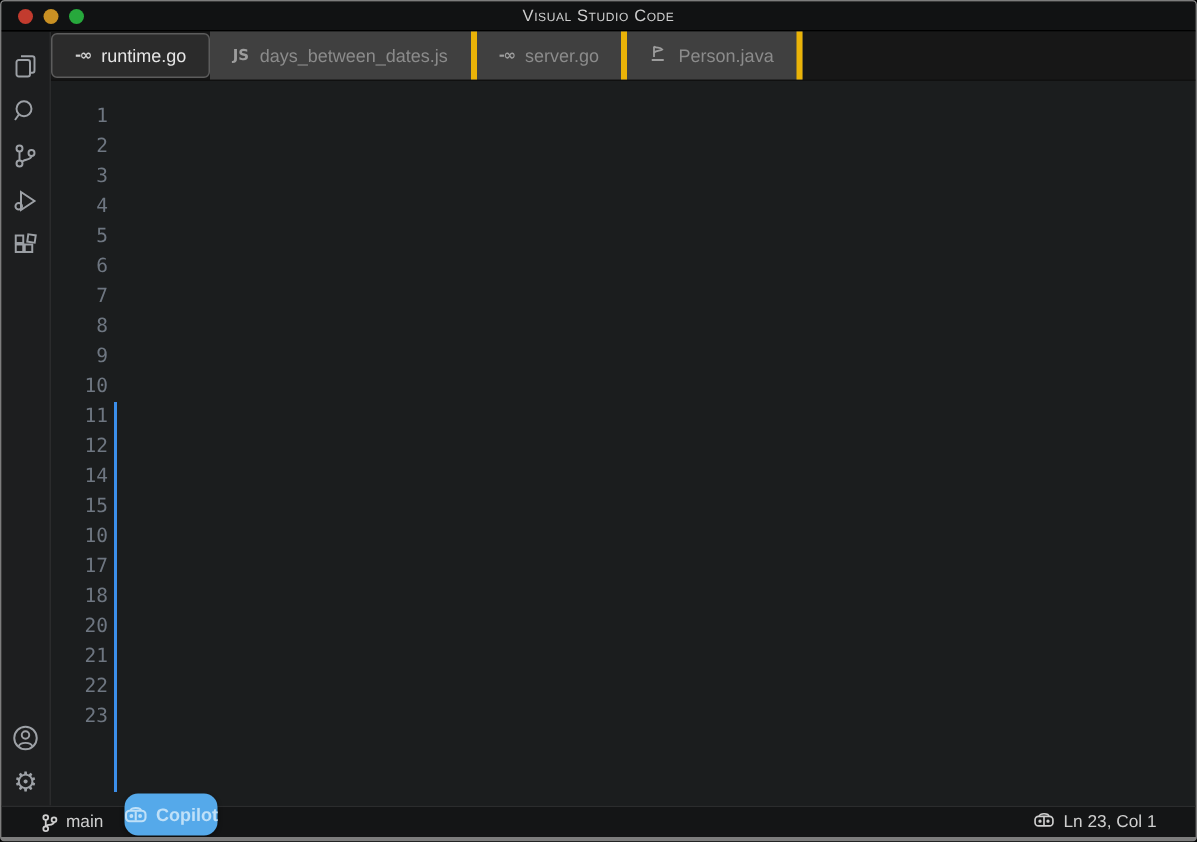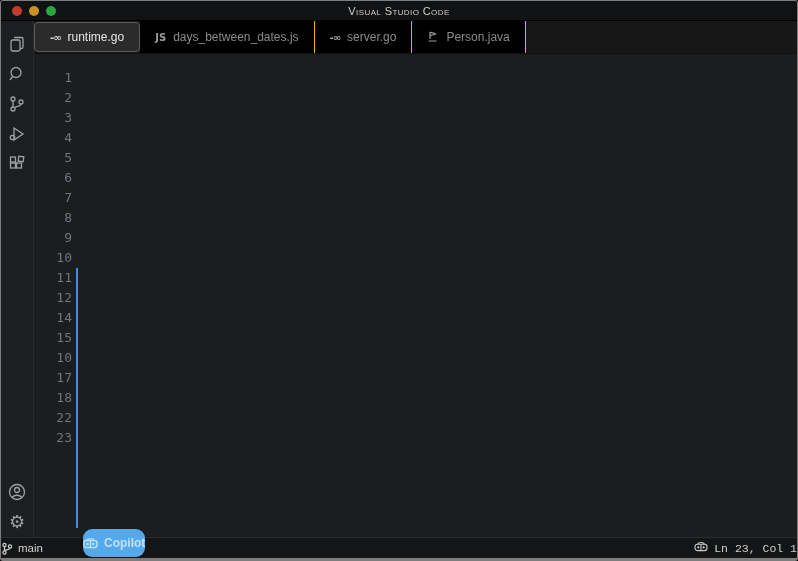--- a/index.html
+++ b/index.html
@@ -55,22 +55,22 @@
   
   .tabbar {
     height:33px; flex:0 0 33px;
     background:#171717;
     display:flex; align-items:stretch;
     border-bottom:1px solid #101010;
   }
   .tab {
     display:flex; align-items:center; gap:7px;
     padding:0 15px;
-    background:#000000;
-    border-right:1px solid #eab308;
+    background:#404040;
+    border-right:4px solid #eab308;
     color:#8b8b8b; font-size:12px;
     white-space:nowrap;
   }
   .tab.active {
     background:#2b2b2b;
     border:1px solid #5c5c5c;
     border-radius:4px;
     color:#e6e6e6;
     margin:1px 0;
   }
@@ -111,25 +111,25 @@
     box-shadow:0 1px 3px rgba(0,0,0,.4);
   }
   .copilot-btn svg { stroke:#bfe0f8; fill:none; stroke-width:1.4; }
 
   
   .statusbar {
     height:21px; flex:0 0 21px;
     background:#141516;
     border-top:1px solid #2b2c2d;
     display:flex; align-items:center;
-    padding:0 0;
+    padding:0 26px;
     color:#cfcfcf; font-size:11.5px;
   }
   .sb-left { display:flex; align-items:center; gap:5px; }
-  .sb-right { margin-left:auto; display:flex; align-items:center; gap:6px;font-family:Liberation Mono, monospace; }
+  .sb-right { margin-left:auto; display:flex; align-items:center; gap:6px; }
   .sb-item svg, .sb-left svg { stroke:#cfcfcf; fill:none; stroke-width:1.2; }
 </style>
 </head>
 <body>
 
 <div class="window">
 
   <div class="titlebar">
     <div class="traffic">
       <span class="light close"></span>
@@ -228,20 +228,22 @@
             <div class="row"><span class="ln">8</span></div>
             <div class="row"><span class="ln">9</span></div>
             <div class="row"><span class="ln">10</span></div>
             <div class="row"><span class="ln">11</span></div>
             <div class="row"><span class="ln">12</span></div>
             <div class="row"><span class="ln">14</span></div>
             <div class="row"><span class="ln">15</span></div>
             <div class="row"><span class="ln">10</span></div>
             <div class="row"><span class="ln">17</span></div>
             <div class="row"><span class="ln">18</span></div>
+            <div class="row"><span class="ln">20</span></div>
+            <div class="row"><span class="ln">21</span></div>
             <div class="row"><span class="ln">22</span></div>
             <div class="row"><span class="ln">23</span></div>
           </div>
         <div class="bracket-guide" id="bracket-guide" style="left: 42px; top: 214px; height: 260px; background: rgb(59, 142, 234);"></div>
       </div>
     </div>
   </div>
 
   <button class="copilot-btn">
     <svg width="15" height="12" viewBox="0 0 15 12">

